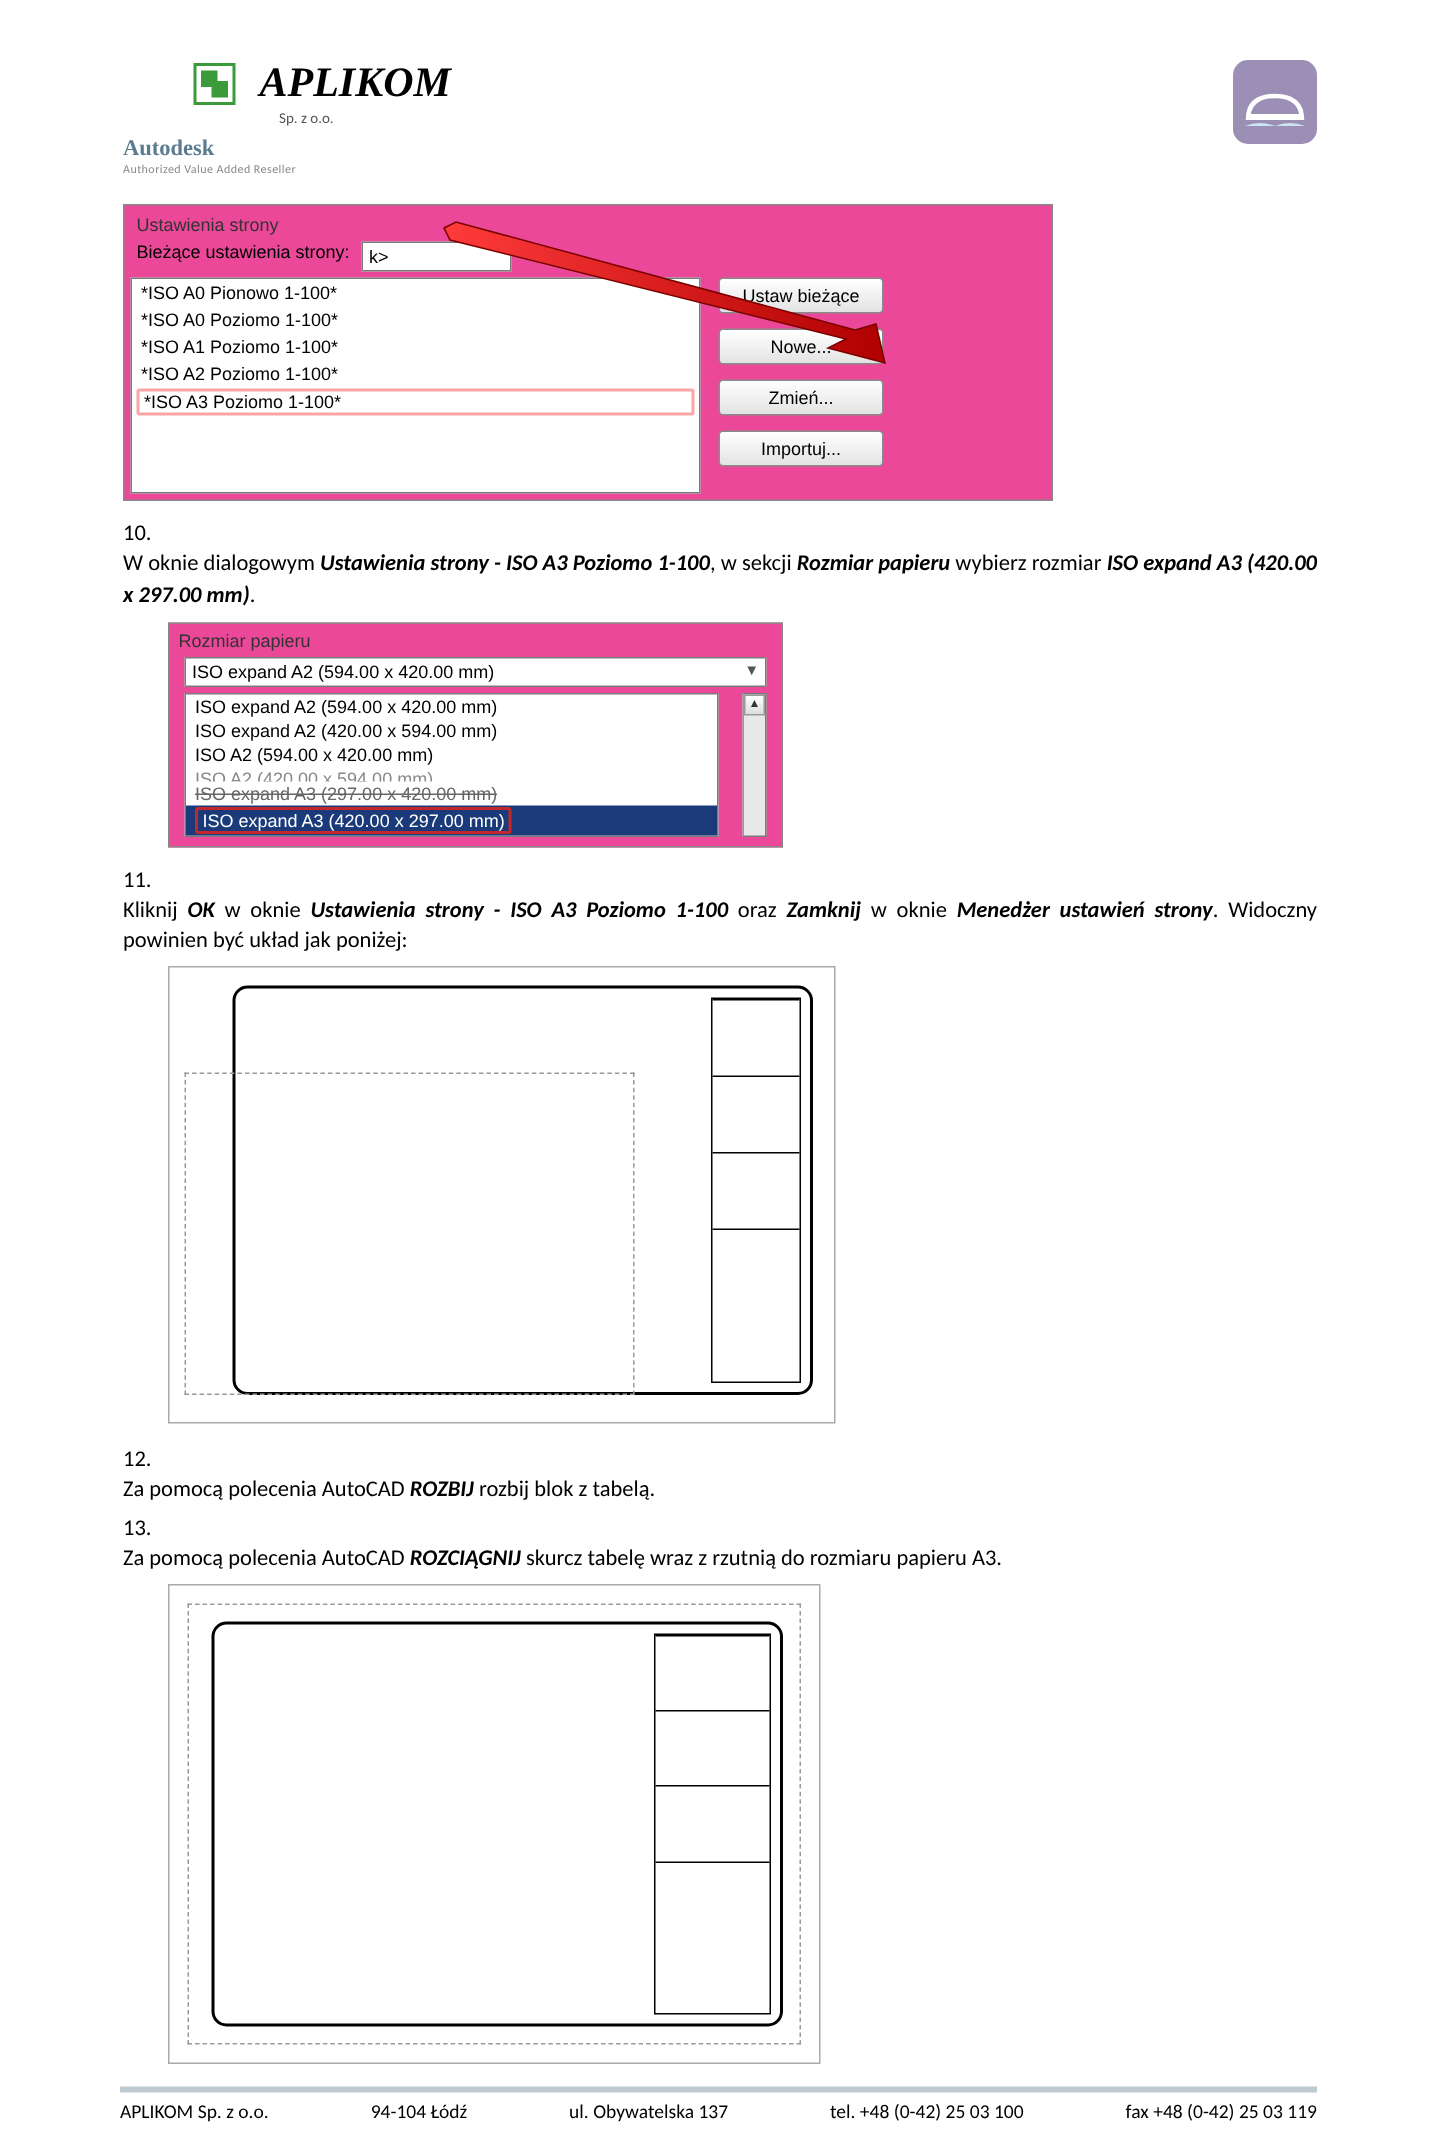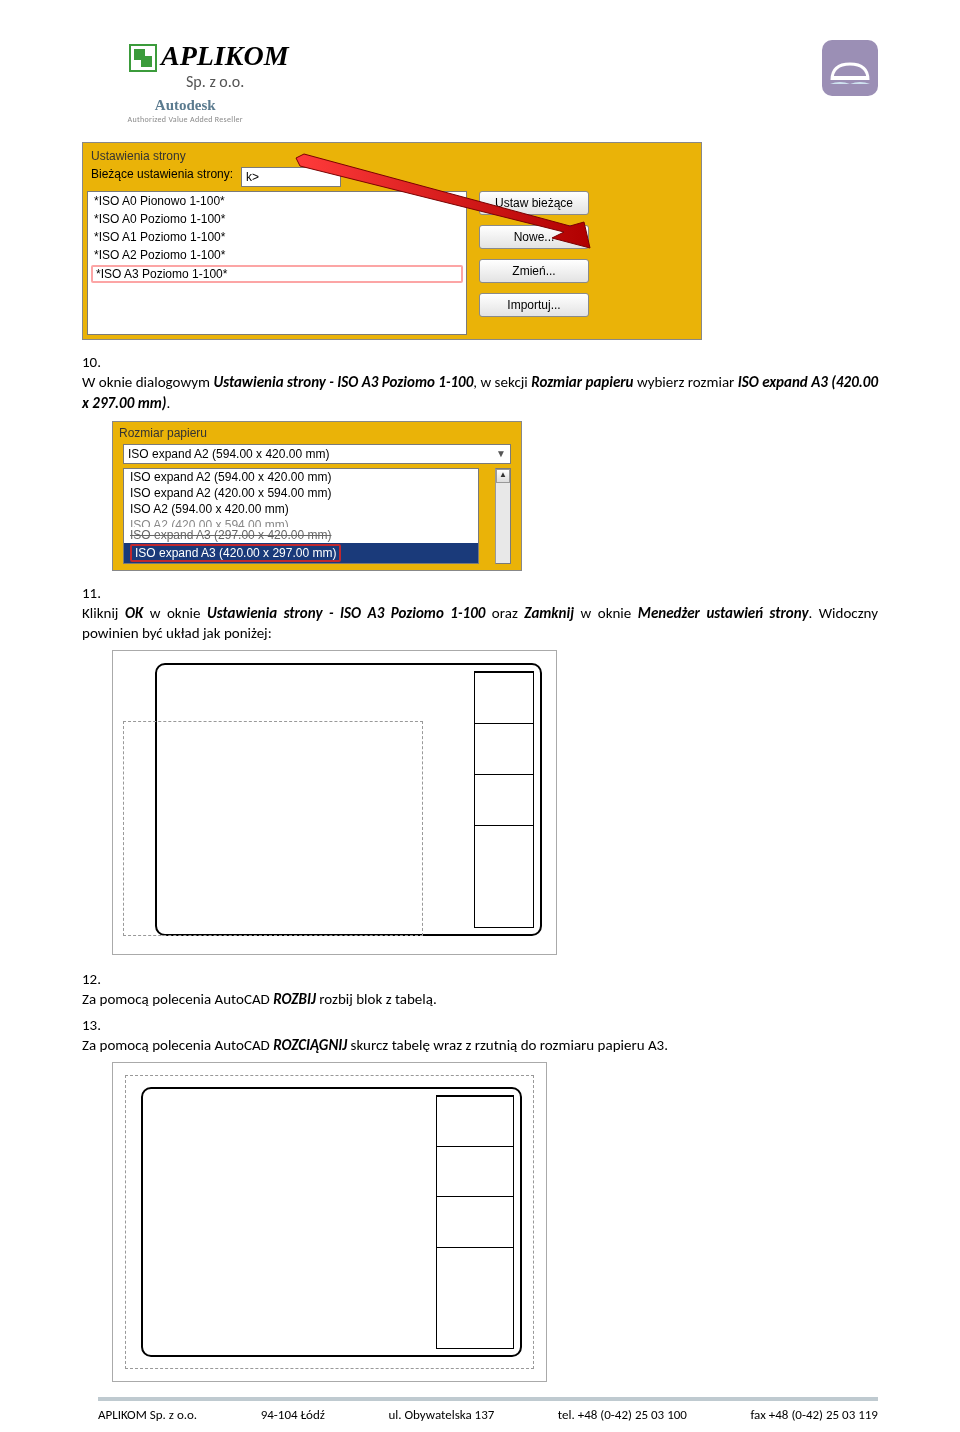--- a/index.html
+++ b/index.html
@@ -1,34 +1,34 @@
 <!DOCTYPE html>
 <html><head>
 <meta charset="utf-8">
 <style>
   * { box-sizing: border-box; margin: 0; padding: 0; }
   html, body { width: 960px; background: #fff; font-family: Calibri, Arial, sans-serif; color: #000; }
   .page { width: 960px; min-height: 1432px; position: relative; padding: 40px 82px 60px 82px; }
   
   .hdr { display: flex; align-items: flex-start; justify-content: space-between; margin-bottom: 18px; }
   .logoblock { }
-  .aplikom-logo { display: flex; align-items: flex-end; gap: 4px; padding-left: 47px; }
+  .aplikom-logo { display: flex; align-items: center; gap: 16px; padding-left: 47px; }
   .logo-sq { width: 28px; height: 28px; position: relative; }
   .logo-inner { position: absolute; inset: 0; border: 2px solid #3b9b3b; }
   .logo-inner::before { content: ""; position: absolute; left: 3px; top: 3px; right: 10px; bottom: 10px; background: #3b9b3b; }
   .logo-inner::after { content: ""; position: absolute; left: 10px; top: 10px; right: 3px; bottom: 3px; background: #3b9b3b; }
   .aplikom-text { font-size: 28px; font-weight: 700; letter-spacing: 0; font-style: italic; font-family: Georgia, serif; }
-  .aplikom-sub { font-size: 16px; color: #555; margin-left: 104px; }
-  .autodesk { margin-top: 6px; text-align: center; }
+  .aplikom-sub { font-size: 10px; color: #555; margin-left: 104px; }
+  .autodesk { margin-top: 6px; }
   .autodesk-t { font-family: Georgia, serif; color: #5b7b8f; font-size: 15px; font-weight: 600; }
   .autodesk-s { font-size: 8px; color: #8a8a8a; letter-spacing: 0.3px; }
   .bridge-icon { width: 56px; height: 56px; background: #9b8fb5; border-radius: 10px; display: flex; align-items: center; justify-content: center; }
   .bridge-icon svg { width: 40px; height: 32px; }
   
-  .shot { border: 1px solid #888; background: #eab308; font-family: Tahoma, Arial, sans-serif; font-size: 12px; margin: 8px 0 12px 0; }
+  .shot { border: 1px solid #888; background: #ec4899; font-family: Tahoma, Arial, sans-serif; font-size: 12px; margin: 8px 0 12px 0; }
   
   .dlg1 { width: 620px; padding: 4px; }
   .grp-title { font-size: 12px; color: #333; margin: 2px 0 4px 4px; }
   .row { display: flex; align-items: flex-start; gap: 8px; margin: 4px; }
   .combo, .listbox { background: #fff; border: 1px solid #7a7a7a; font-size: 12px; }
   .combo { height: 20px; padding: 2px 4px; flex: 1; display: flex; align-items: center; justify-content: space-between; }
   .combo .caret { font-size: 10px; color: #555; }
   .btncol { display: flex; flex-direction: column; gap: 10px; margin-left: 12px; text-align: right; }
   .winbtn { width: 110px; height: 24px; border: 1px solid #8a8a8a; background: linear-gradient(#fff,#e3e3e3); border-radius: 3px; font-size: 12px; display: flex; align-items: center; justify-content: center; }
   .dlg1-main { display: flex; align-items: flex-start; }
@@ -58,21 +58,21 @@
   .dlg2 .sbtn { height: 14px; background: linear-gradient(#fff,#ddd); border: 1px solid #999; font-size: 8px; text-align: center; line-height: 10px; color: #333; }
   
   .layoutprev { border: 1px solid #aaa; background: #fff; position: relative; margin: 6px 0 14px 0; }
   .layoutprev .sheet { position: absolute; border: 2px solid #000; border-radius: 10px; }
   .layoutprev .dashrect { position: absolute; border: 1px dashed #999; }
   .layoutprev .tblock { position: absolute; border: 1px solid #000; background: #fff; }
   .layoutprev .cell { border-top: 1px solid #000; height: 20%; }
   .lp1 { width: 445px; height: 305px; }
   .lp2 { width: 435px; height: 320px; }
   
-  .footer { position: absolute; left: 98px; right: 82px; bottom: 34px; border-top: 4px solid #bfcad0; padding-top: 6px; }
+  .footer { position: absolute; left: 80px; right: 82px; bottom: 34px; border-top: 4px solid #bfcad0; padding-top: 6px; }
   .frow { display: flex; justify-content: space-between; font-size: 13px; }
   .frow2 { display: flex; justify-content: space-between; font-size: 13px; margin-top: 4px; }
 </style>
 </head>
 <body>
 
 <div class="page">
 
   <div class="hdr">
     <div class="logoblock">

